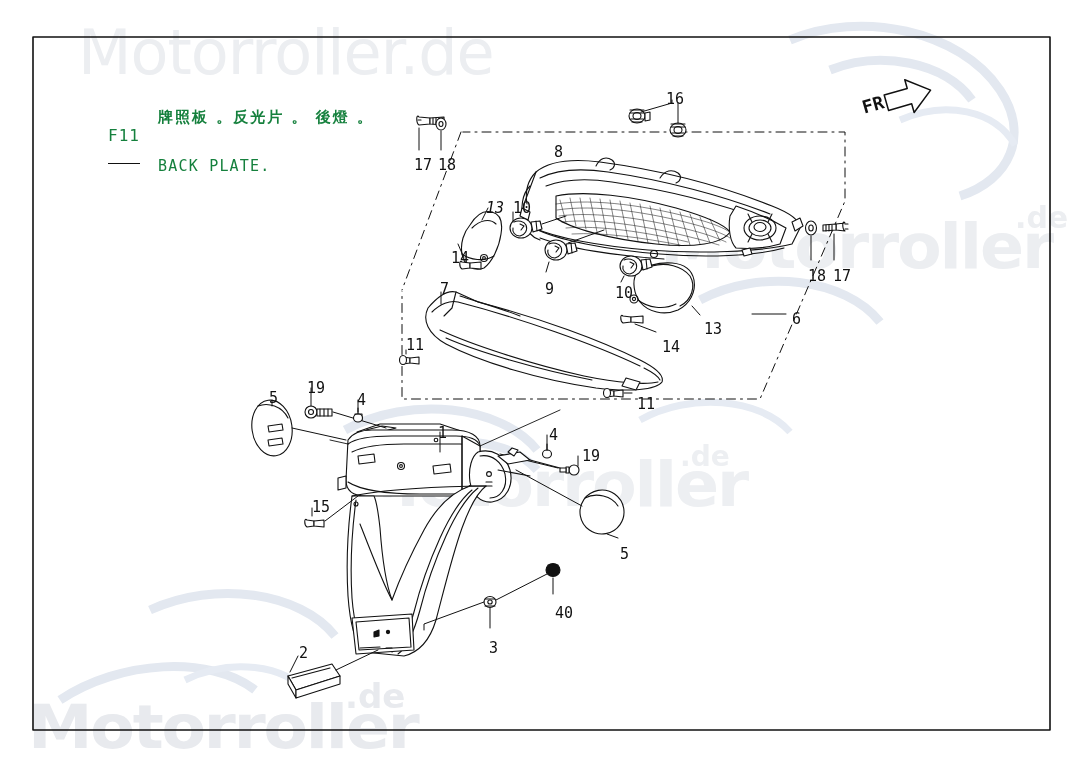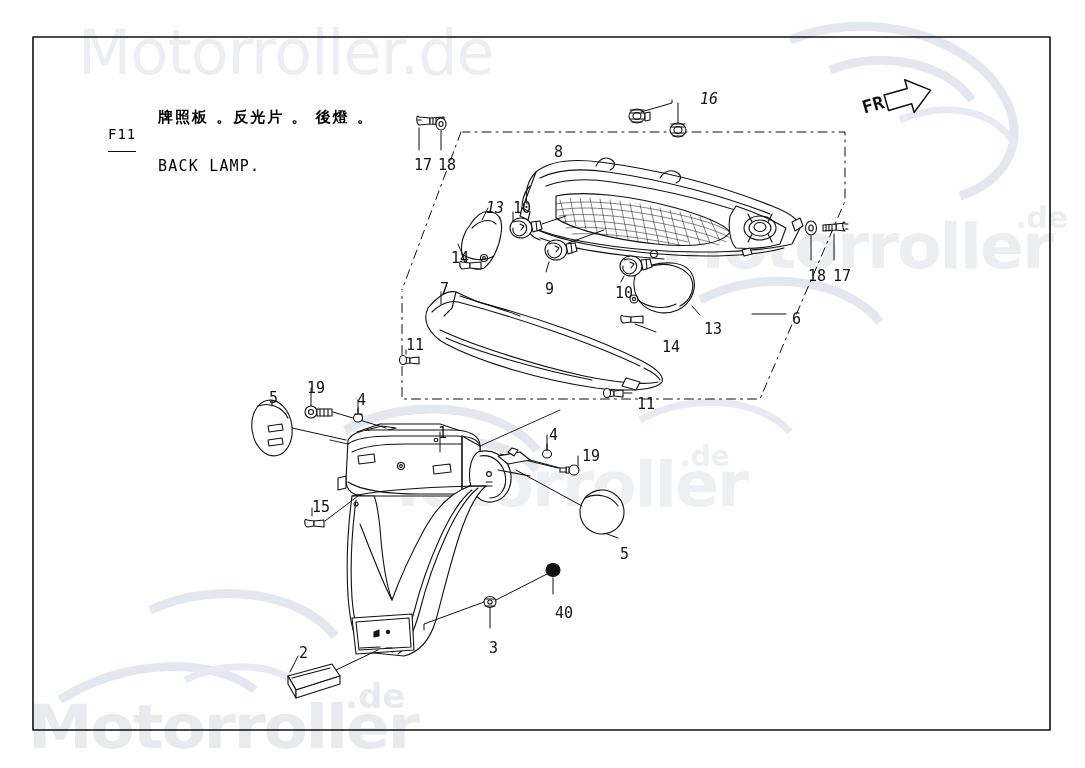--- a/index.html
+++ b/index.html
@@ -13,22 +13,22 @@
   #stage{position:absolute;left:0;top:0;width:1085px;height:768px;}
   #stage svg{position:absolute;left:0;top:0;}
   .wm{position:absolute;color:#e9eaee;user-select:none;white-space:nowrap;}
   .wm-top{font-family:"DejaVu Sans",sans-serif;font-size:62px;letter-spacing:-1px;left:30px;top:16px;color:#eceef1;margin-left:48px;}
   .wm-bottom{font-family:"DejaVu Sans",sans-serif;font-weight:bold;font-size:60px;letter-spacing:-2px;left:28px;top:692px;color:#e8eaee;transform:scaleX(1.08);transform-origin:left top;}
   .wm-de-bottom{font-family:"DejaVu Sans",sans-serif;font-weight:bold;font-size:34px;left:345px;top:676px;color:#e8eaee;}
   .wm-right{font-family:"DejaVu Sans",sans-serif;font-weight:bold;font-size:62px;letter-spacing:-2px;left:660px;top:210px;color:#eceef1;transform:scaleX(1.05);transform-origin:left top;}
   .wm-de-right{font-family:"DejaVu Sans",sans-serif;font-weight:bold;font-size:30px;left:1015px;top:200px;color:#eceef1;}
   .wm-mid{font-family:"DejaVu Sans",sans-serif;font-weight:bold;font-size:62px;letter-spacing:-2px;left:355px;top:448px;color:#edeff2;transform:scaleX(1.05);transform-origin:left top;}
   .wm-de-mid{font-family:"DejaVu Sans",sans-serif;font-weight:bold;font-size:28px;left:680px;top:440px;color:#edeff2;}
-  .hdr{position:absolute;font-family:"DejaVu Sans Mono",monospace;color:#000000;}
-  #code{left:108px;top:126px;font-size:14px;letter-spacing:1px;border-bottom:1.5px solid #111;padding-bottom:9px;}
+  .hdr{position:absolute;font-family:"DejaVu Sans Mono",monospace;color:#15803d;}
+  #code{left:108px;top:126px;font-size:16px;letter-spacing:1px;border-bottom:1.5px solid #111;padding-bottom:18px;}
   #cjk{left:158px;top:108px;font-size:15px;font-weight:bold;font-family:"DejaVu Sans",sans-serif;letter-spacing:2px;}
   #en1{left:158px;top:135px;font-size:15px;letter-spacing:1.2px;}
   #en2{left:158px;top:157px;font-size:15px;letter-spacing:1.2px;}
   #fr-label{position:absolute;left:862px;top:94px;font-family:"DejaVu Sans Mono",monospace;font-size:18px;color:#111;transform:rotate(-16deg);font-weight:600;}
   .cal{position:absolute;font-family:"DejaVu Sans Mono",monospace;font-size:15px;color:#111;}
 </style>
 </head>
 <body>
 
 <div id="stage">
@@ -503,28 +503,28 @@
 
     <g stroke="#111" stroke-width="0.9">
       <path d="M480 446 L560 410"></path>
       <path d="M348 444 L330 440"></path>
     </g>
 
   </svg>
 
   <div class="hdr" id="code">F11</div>
   <div class="hdr" id="cjk">牌照板 。反光片 。 後燈 。</div>
-  <div class="hdr" id="en2">BACK  LAMP.</div>
+  <div class="hdr" id="en2">BACK  PLATE.</div>
 
   <div id="fr-label">FR</div>
 
   <div id="callout-layer">
       <div class="cal" style="left: 414px; top: 156px;">17</div>
       <div class="cal" style="left: 438px; top: 156px;">18</div>
-      <div class="cal" style="left: 700px; top: 90px; font-style: italic;">16</div>
+      <div class="cal" style="left: 666px; top: 90px;">16</div>
       <div class="cal" style="left: 554px; top: 143px;">8</div>
       <div class="cal" style="left: 486px; top: 199px; font-style: italic;">13</div>
       <div class="cal" style="left: 513px; top: 199px;">10</div>
       <div class="cal" style="left: 451px; top: 249px;">14</div>
       <div class="cal" style="left: 545px; top: 280px;">9</div>
       <div class="cal" style="left: 615px; top: 284px;">10</div>
       <div class="cal" style="left: 808px; top: 267px;">18</div>
       <div class="cal" style="left: 833px; top: 267px;">17</div>
       <div class="cal" style="left: 704px; top: 320px;">13</div>
       <div class="cal" style="left: 662px; top: 338px;">14</div>

